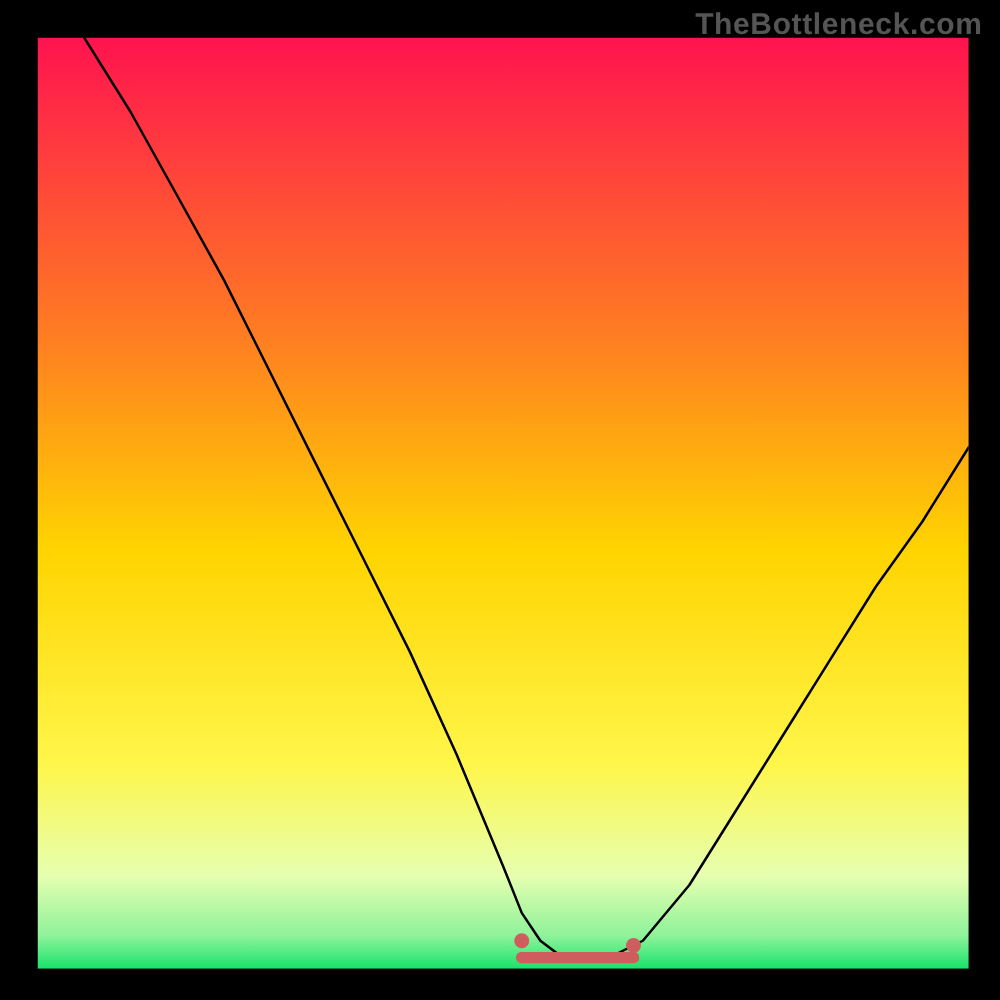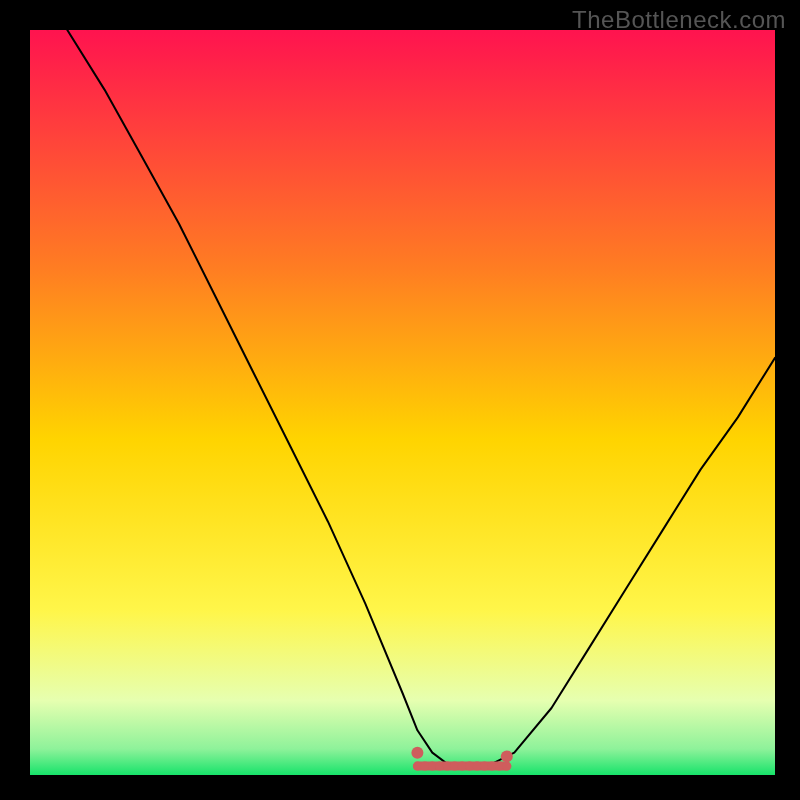--- a/index.html
+++ b/index.html
@@ -10,21 +10,21 @@
     height: 800px;
     background: #000;
   }
   .watermark {
     position: absolute;
     top: 6px;
     right: 14px;
     color: #555;
     font-family: Arial, Helvetica, sans-serif;
     font-size: 24px;
-    font-weight: 400;
+    font-weight: 700;
     z-index: 5;
     letter-spacing: 0.5px;
   }
   .plot-wrap {
     position: absolute;
     left: 30px;
     top: 30px;
     width: 745px;
     height: 745px;
   }

